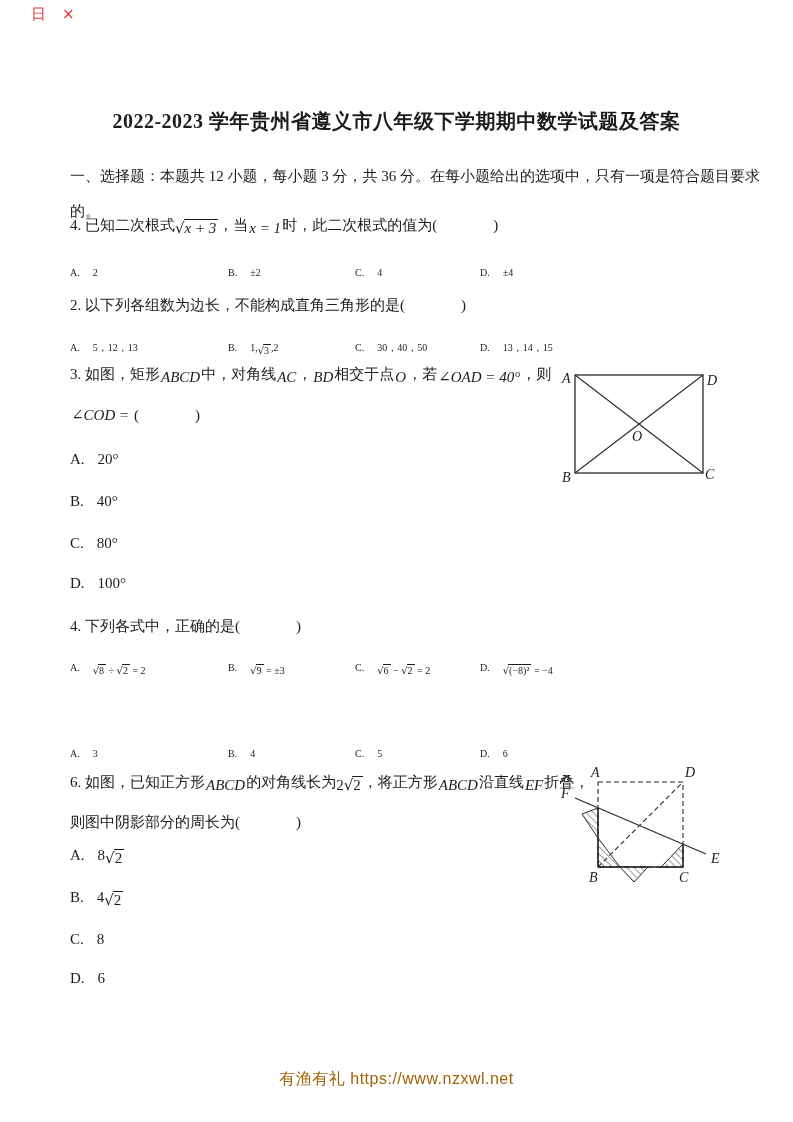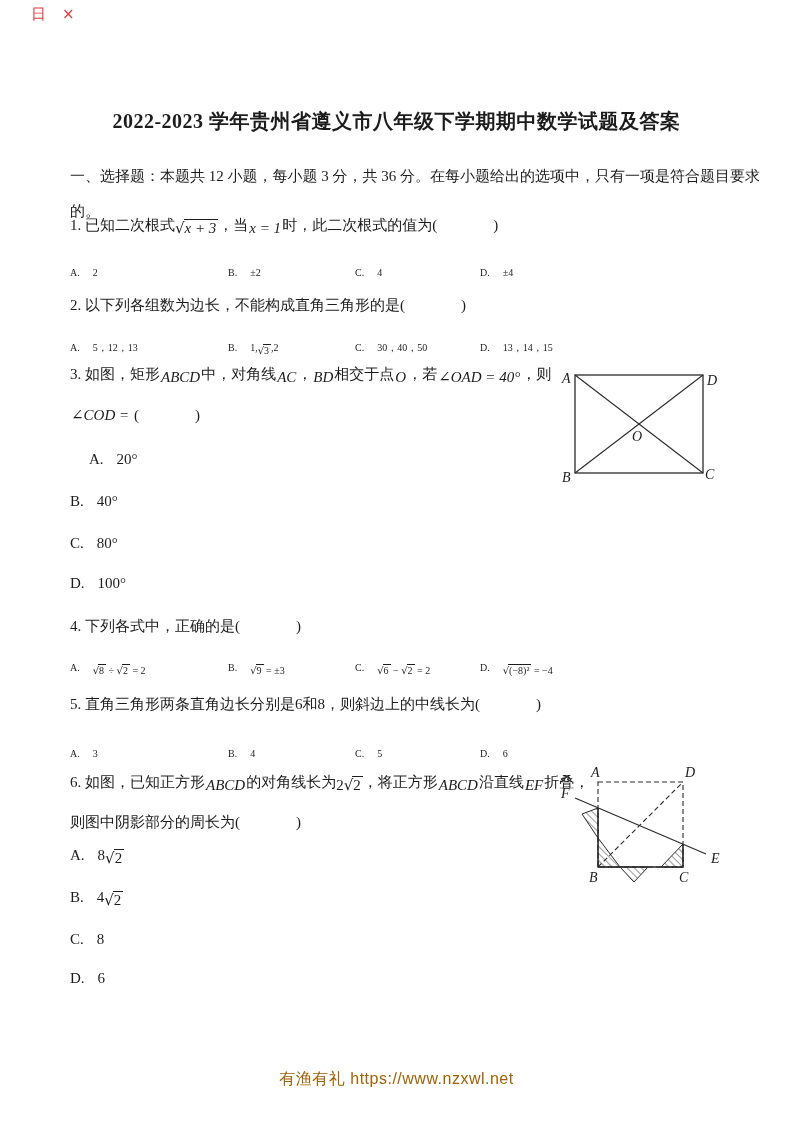--- a/index.html
+++ b/index.html
@@ -40,21 +40,21 @@
 
   <span class="artifact" style="left: 31px; top: 7px; color: rgb(224, 58, 58);">日</span>
   <span class="artifact" style="left: 62px; top: 7px; color: rgb(224, 58, 58);">×</span>
 
   <div class="title">2022-2023 学年贵州省遵义市八年级下学期期中数学试题及答案</div>
 
   <div class="line" style="top:166px;">一、选择题：本题共 12 小题，每小题 3 分，共 36 分。在每小题给出的选项中，只有一项是符合题目要求</div>
   <div class="line" style="top:201px;">的。</div>
 
   <div class="line" style="top:215px;">
-    <span>1. 已知二次根式</span><span class="rad rad-it"><span class="rad-sign">√</span><span class="rad-bar">x + 3</span></span><span>，当</span><span class="mvar">x = 1</span><span>时，此二次根式的值为(</span><span class="pgap"></span><span>)</span>
+    <span>4. 已知二次根式</span><span class="rad rad-it"><span class="rad-sign">√</span><span class="rad-bar">x + 3</span></span><span>，当</span><span class="mvar">x = 1</span><span>时，此二次根式的值为(</span><span class="pgap"></span><span>)</span>
   </div>
   <div class="opts" style="top:263px;">
     <span class="opt" style="left:0;"><span class="opt-label">A.</span><span>2</span></span>
     <span class="opt" style="left:158px;text-align:right;"><span class="opt-label">B.</span><span>±2</span></span>
     <span class="opt" style="left:285px;"><span class="opt-label">C.</span><span>4</span></span>
     <span class="opt" style="left:410px;"><span class="opt-label">D.</span><span>±4</span></span>
   </div>
 
   <div class="line" style="top:295px;">
     <span>2. 以下列各组数为边长，不能构成直角三角形的是(</span><span class="pgap"></span><span>)</span>
@@ -65,21 +65,21 @@
     <span class="opt" style="left:285px;"><span class="opt-label">C.</span><span>30，40，50</span></span>
     <span class="opt" style="left:410px;"><span class="opt-label">D.</span><span>13，14，15</span></span>
   </div>
 
   <div class="line" style="top:364px;">
     <span>3. 如图，矩形</span><span class="mvar">ABCD</span><span>中，对角线</span><span class="mvar">AC</span><span>，</span><span class="mvar">BD</span><span>相交于点</span><span class="mvar">O</span><span>，若</span><span class="mvar">∠OAD = 40°</span><span>，则</span>
   </div>
   <div class="line" style="top:405px;">
     <span class="mvar" style="top:0;">∠COD =</span>&nbsp;<span>(</span><span class="pgap"></span><span>)</span>
   </div>
-  <div class="line" style="top:449px;margin-left:19px;"><span class="opt-label">A.</span><span>20°</span></div>
+  <div class="line" style="top:449px;"><span class="opt-label">A.</span><span>20°</span></div>
   <div class="line" style="top:491px;"><span class="opt-label">B.</span><span>40°</span></div>
   <div class="line" style="top:533px;"><span class="opt-label">C.</span><span>80°</span></div>
   <div class="line" style="top:573px;"><span class="opt-label">D.</span><span>100°</span></div>
 
   <div class="fig" style="left:556px; top:365px;">
     <svg width="186" height="125" viewBox="0 0 186 125">
       <rect x="19" y="10" width="128" height="98" fill="none" stroke="#2a2a2a" stroke-width="1.3"></rect>
       <line x1="19" y1="10" x2="147" y2="108" stroke="#2a2a2a" stroke-width="1.1"></line>
       <line x1="147" y1="10" x2="19" y2="108" stroke="#2a2a2a" stroke-width="1.1"></line>
       <text x="6" y="18">A</text>
@@ -93,23 +93,20 @@
   <div class="line" style="top:616px;">
     <span>4. 下列各式中，正确的是(</span><span class="pgap"></span><span>)</span>
   </div>
   <div class="opts" style="top:658px;">
     <span class="opt" style="left:0;"><span class="opt-label">A.</span><span class="rad"><span class="rad-sign">√</span><span class="rad-bar">8</span></span> <span class="mlow">÷</span> <span class="rad"><span class="rad-sign">√</span><span class="rad-bar">2</span></span> <span class="mlow">= 2</span></span>
     <span class="opt" style="left:158px;"><span class="opt-label">B.</span><span class="rad"><span class="rad-sign">√</span><span class="rad-bar">9</span></span> <span class="mlow">= ±3</span></span>
     <span class="opt" style="left:285px;"><span class="opt-label">C.</span><span class="rad"><span class="rad-sign">√</span><span class="rad-bar">6</span></span> <span class="mlow">−</span> <span class="rad"><span class="rad-sign">√</span><span class="rad-bar">2</span></span> <span class="mlow">= 2</span></span>
     <span class="opt" style="left:410px;"><span class="opt-label">D.</span><span class="rad"><span class="rad-sign">√</span><span class="rad-bar">(−8)²</span></span> <span class="mlow">= −4</span></span>
   </div>
 
-  <div class="line" style="top:694px;">
-    <span>5. 直角三角形两条直角边长分别是6和8，则斜边上的中线长为(</span><span class="pgap"></span><span>)</span>
-  </div>
   <div class="opts" style="top:744px;">
     <span class="opt" style="left:0;"><span class="opt-label">A.</span><span>3</span></span>
     <span class="opt" style="left:158px;"><span class="opt-label">B.</span><span>4</span></span>
     <span class="opt" style="left:285px;"><span class="opt-label">C.</span><span>5</span></span>
     <span class="opt" style="left:410px;"><span class="opt-label">D.</span><span>6</span></span>
   </div>
 
   <div class="line" style="top:772px;">
     <span>6. 如图，已知正方形</span><span class="mvar">ABCD</span><span>的对角线长为</span><span class="mlow">2</span><span class="rad"><span class="rad-sign">√</span><span class="rad-bar">2</span></span><span>，将正方形</span><span class="mvar">ABCD</span><span>沿直线</span><span class="mvar">EF</span><span>折叠，</span>
   </div>

